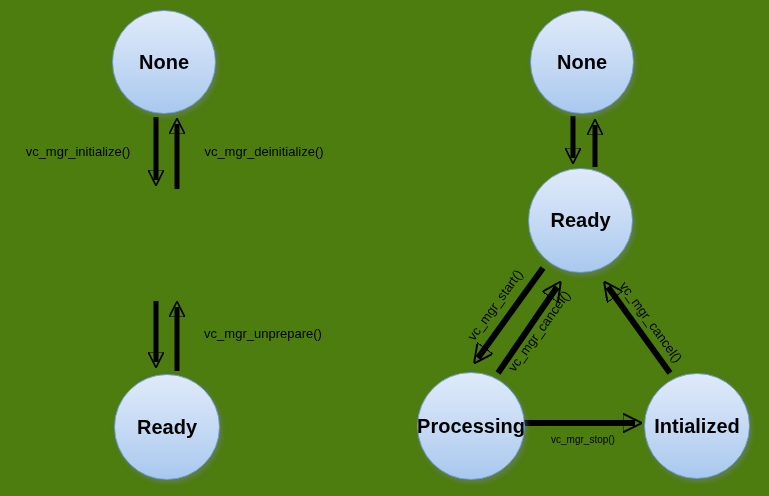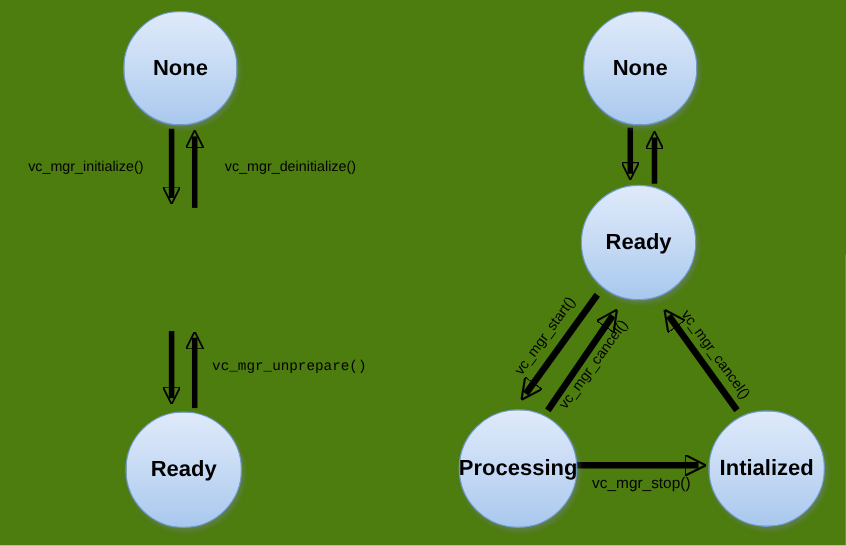--- a/index.html
+++ b/index.html
@@ -19,21 +19,21 @@
   }
   .node span{
     font-weight:bold;font-size:20px;letter-spacing:0px;white-space:nowrap;
   }
   .edge-label{
     position:absolute;font-size:13px;white-space:nowrap;
     transform:translate(-50%,-50%);
   }
   .edge-label.rot-left{transform:translate(-50%,-50%) rotate(-54deg);}
   .edge-label.rot-right{transform:translate(-50%,-50%) rotate(54deg);}
-  .edge-label.big{font-size:14px;}
+  .edge-label.big{font-size:10px;}
 </style>
 </head>
 <body>
 
 <div class="stage">
 
   <svg class="arrows" viewBox="0 0 769 496">
     <defs>
       <marker id="ah" viewBox="0 0 10 10" refX="6.5" refY="5" markerWidth="3.2" markerHeight="3.2" orient="auto">
         <path d="M0,0 L10,5 L0,10 Z" fill="#000" stroke="none"></path>
@@ -70,20 +70,20 @@
   </div>
   <div class="node" style="left:417px;top:372px;width:108px;height:108px;">
     <span>Processing</span>
   </div>
   <div class="node" style="left:644px;top:373px;width:106px;height:106px;">
     <span>Intialized</span>
   </div>
 
   <div class="edge-label" style="left:264px;top:151px;">vc_mgr_deinitialize()</div>
   <div class="edge-label" style="left:78px;top:151px;">vc_mgr_initialize()</div>
-  <div class="edge-label" style="left:263px;top:333px;font-family:Liberation Mono, monospace;">vc_mgr_unprepare()</div>
+  <div class="edge-label" style="left:263px;top:333px;">vc_mgr_unprepare()</div>
 
   <div class="edge-label rot-left" style="left:495px;top:305px;">vc_mgr_start()</div>
   <div class="edge-label rot-left" style="left:539px;top:331px;">vc_mgr_cancel()</div>
   <div class="edge-label rot-right" style="left:651px;top:322px;">vc_mgr_cancel()</div>
   <div class="edge-label big" style="left:583px;top:439px;">vc_mgr_stop()</div>
 
 </div>
 
 </body></html>

